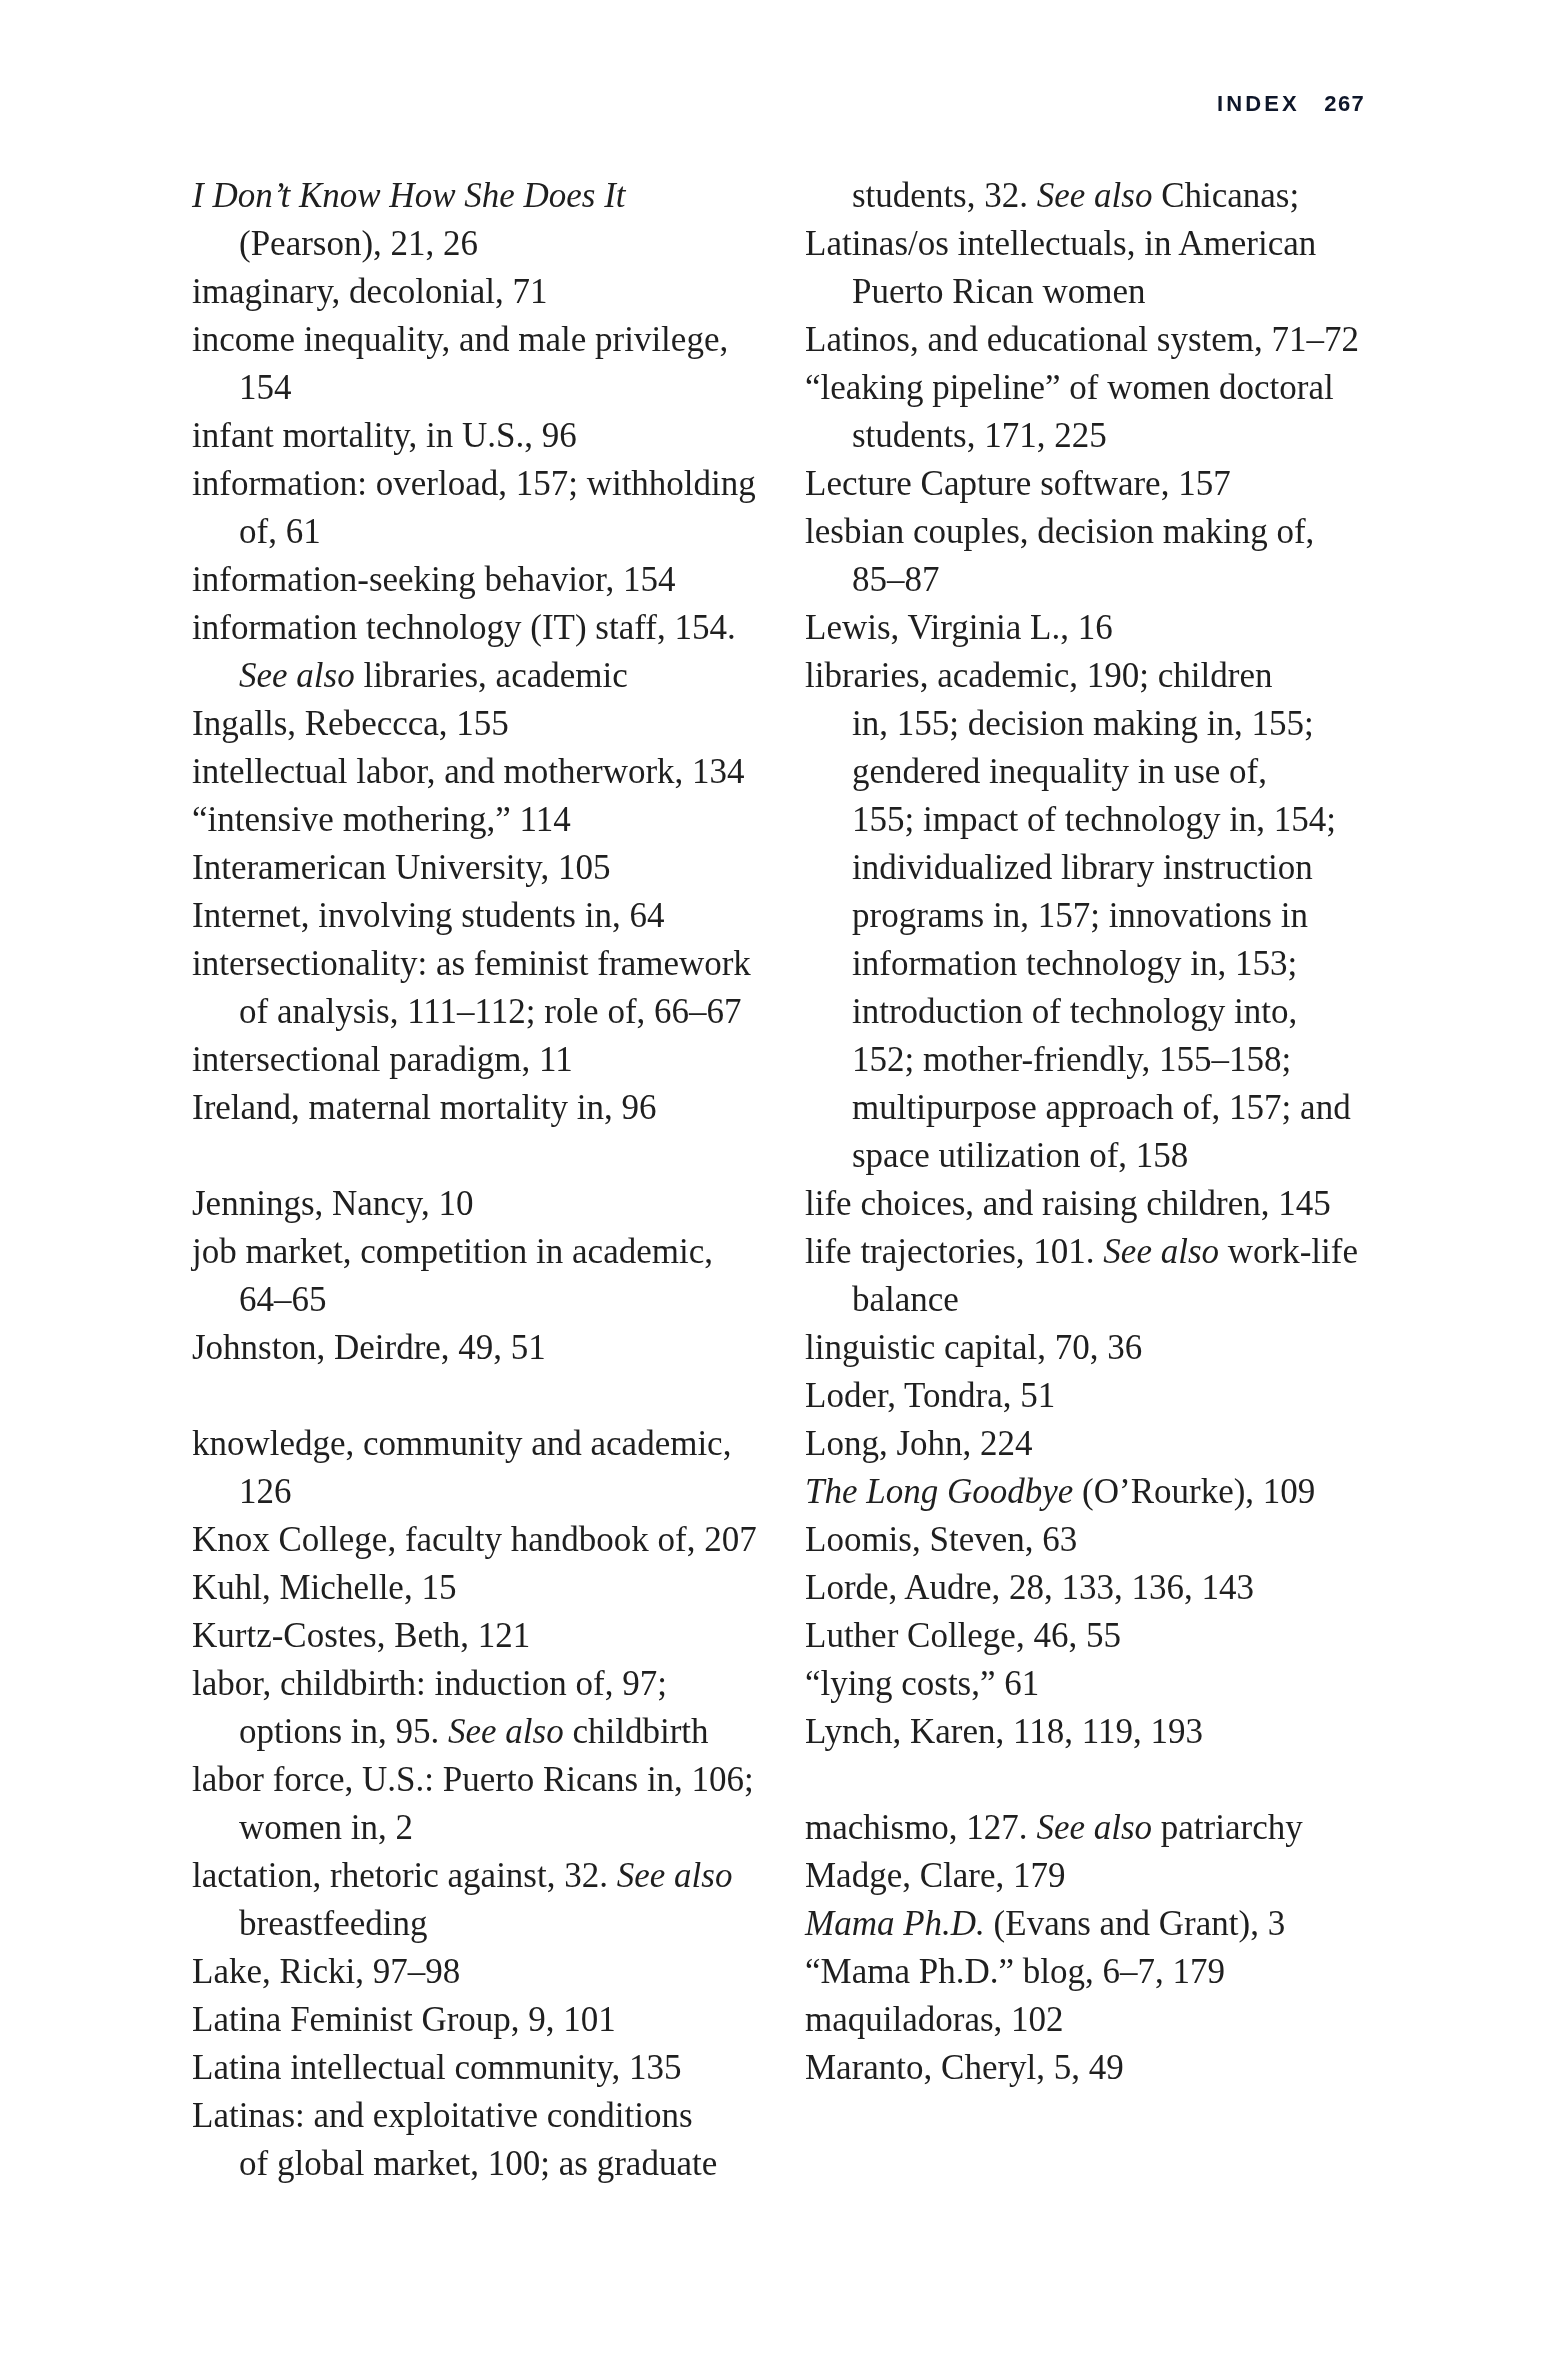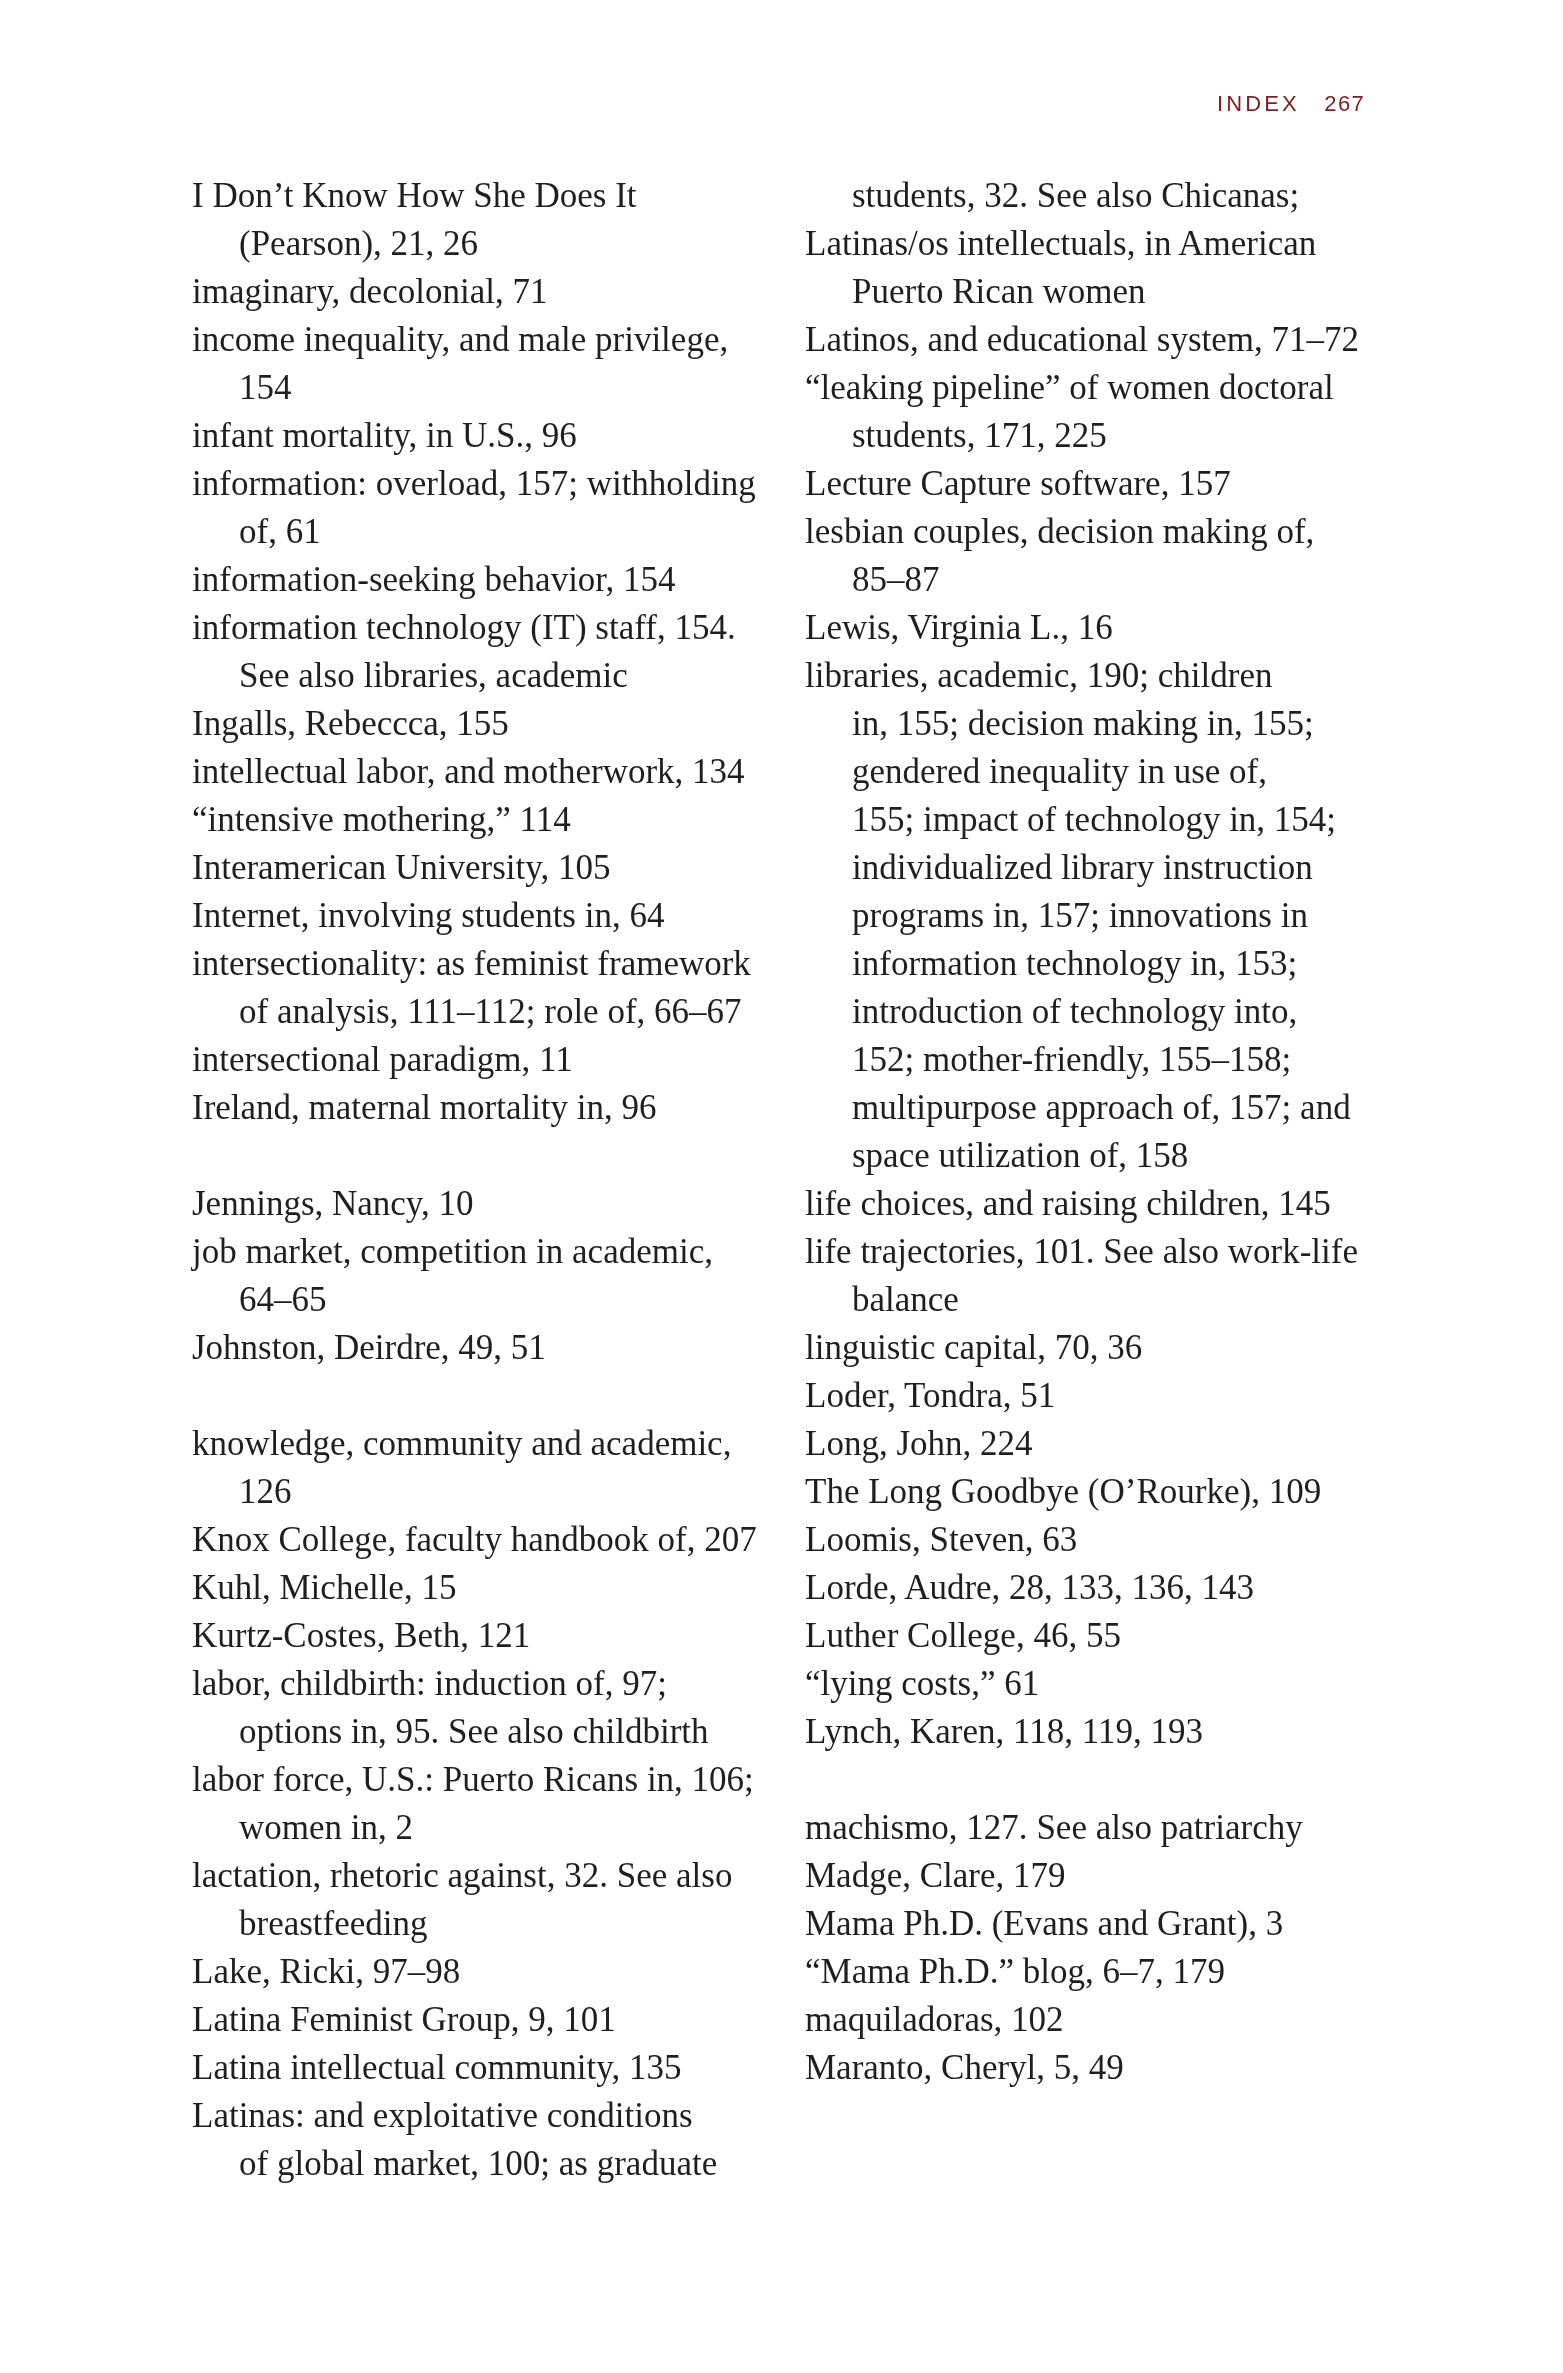--- a/index.html
+++ b/index.html
@@ -14,45 +14,45 @@
     background: #ffffff;
     overflow: hidden;
     font-family: "Liberation Serif", "DejaVu Serif", serif;
     color: #1f1f1f;
   }
   #running-header {
     position: absolute;
     top: 91px;
     right: 198px;
     font-family: "Liberation Sans", sans-serif;
-    font-weight: normal;
+    font-weight: bold;
     font-size: 22px;
     letter-spacing: 0.14em;
-    color: #7f1d1d;
+    color: #0f172a;
     white-space: nowrap;
   }
   #running-header .pagenum {
     margin-left: 24.6px;
     letter-spacing: 0.06em;
   }
   .col {
     position: absolute;
     top: 172px;
   }
   #col-left  { left: 192px; width: 591px; }
   #col-right { left: 805px; width: 606px; }
   .line {
     font-size: 35px;
     line-height: 48px;
     height: 48px;
     white-space: nowrap;
   }
   .ind { padding-left: 47px; }
   .gap { margin-top: 48px; }
-  .it  { }
+  .it  { font-style: italic; }
 </style>
 </head>
 <body>
 
 <div id="page">
   <div id="running-header">
     <span>INDEX</span><span class="pagenum">267</span>
   </div>
   <div id="col-left" class="col">
       <div class="line"><span class="it">I Don’t Know How She Does It</span></div>

